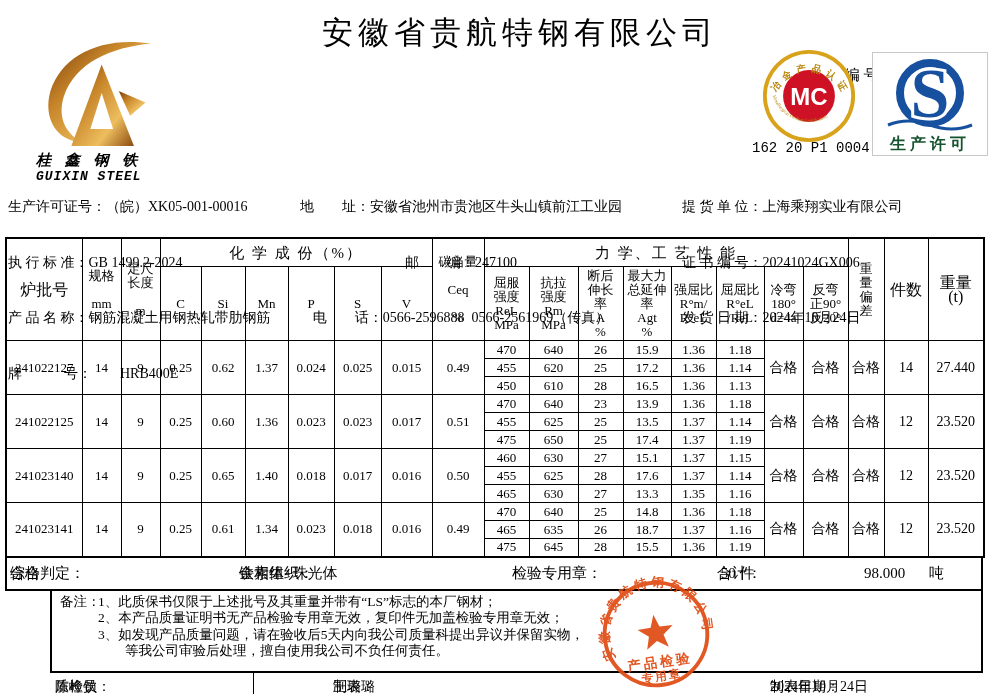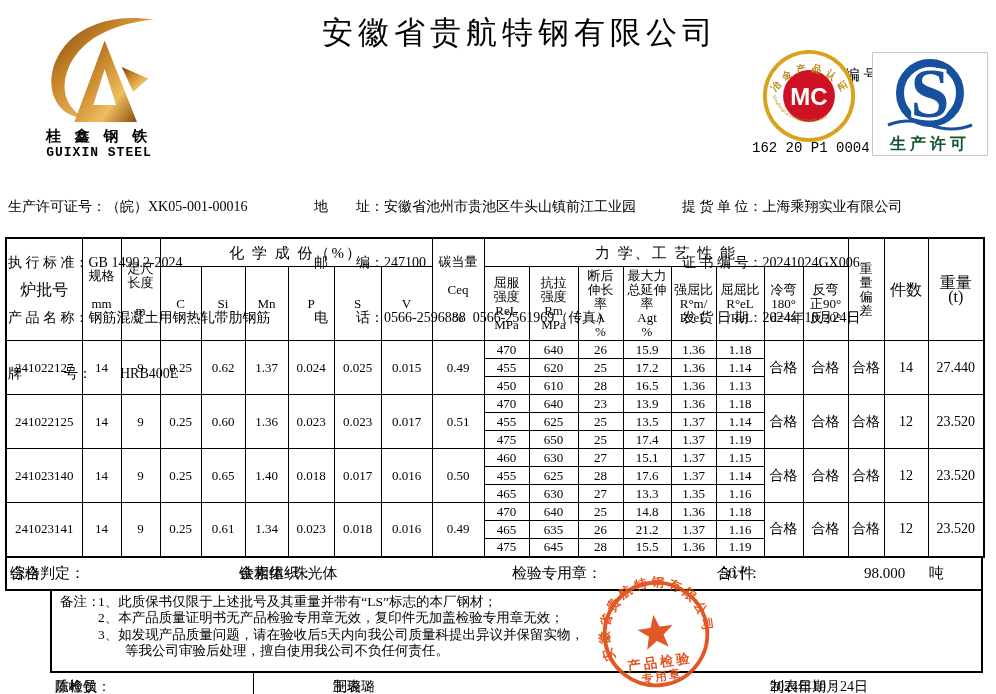--- a/index.html
+++ b/index.html
@@ -1,38 +1,38 @@
 <!DOCTYPE html>
 <html><head>
 <meta charset="utf-8">
 <style>
   html,body{margin:0;padding:0;background:#fff;}
   .page{position:relative;width:996px;height:694px;background:#fff;overflow:hidden;
         font-family:"Liberation Serif",serif;color:#000;}
   
-  .logo{position:absolute;left:36px;top:12px;width:126px;text-align:center;}
+  .logo{position:absolute;left:36px;top:36px;width:126px;font-style:italic;}
   .logo-cn{font-size:15px;font-weight:bold;letter-spacing:5px;white-space:pre;line-height:17px;}
   .logo-en{font-size:13px;font-family:"Liberation Mono",monospace;font-weight:bold;letter-spacing:1px;line-height:15px;}
   .company-title{position:absolute;left:240px;width:560px;top:12px;text-align:center;
         font-size:31px;letter-spacing:5px;}
   .doc-title{position:absolute;left:300px;width:440px;top:92px;text-align:center;
         font-size:23px;letter-spacing:10px;}
   .doc-no{position:absolute;right:10px;top:26px;font-size:15px;white-space:pre;margin-top:40px;}
   .doc-no .val{font-family:"Liberation Mono",monospace;font-size:14px;}
   .mc-block{position:absolute;left:758px;top:48px;width:102px;text-align:center;}
   .mc-number{position:absolute;left:752px;top:140px;width:116px;text-align:center;
         font-family:"Liberation Mono",monospace;font-size:14px;white-space:pre;}
   .sq-block{position:absolute;left:872px;top:52px;width:114px;background:#fff;border:1px solid #c8c8c8;
         text-align:center;padding-bottom:2px;}
   .sq-label{color:#14532d;font-weight:bold;font-size:16px;letter-spacing:4px;line-height:18px;}
   
   .info{position:absolute;top:161px;left:0;width:996px;font-size:14px;line-height:18.5px;white-space:pre;}
   .info-col{position:absolute;top:0;}
   .info-col.left{left:8px;}
-  .info-col.mid{left:314px;}
+  .info-col.mid{left:300px;text-align:center;}
   .info-col.right{left:682px;}
   
   .block{position:absolute;left:5px;top:237px;width:978px;}
   table.cert{border-collapse:collapse;table-layout:fixed;width:978px;font-size:13px;}
   table.cert th,table.cert td{border:1px solid #000;padding:0;text-align:center;vertical-align:middle;
         font-weight:normal;white-space:pre-line;line-height:14px;overflow:hidden;}
   table.cert{border:2px solid #000;}
   table.cert thead tr.tier1 th{height:27px;font-size:15px;letter-spacing:2px;}
   table.cert thead tr.tier2 th{height:73px;font-size:13px;}
   table.cert tbody tr{height:18px;}
@@ -350,21 +350,21 @@
             <td rowspan="3" style="font-size: 14px;">合格</td>
             <td rowspan="3" style="font-size: 14px;">合格</td>
             <td rowspan="3" style="font-size: 14px;">合格</td>
             <td rowspan="3" style="font-size: 14px;">12</td>
             <td rowspan="3" style="font-size: 14px;">23.520</td>
           </tr>
           <tr>
             <td>465</td>
             <td>635</td>
             <td>26</td>
-            <td>21.2</td>
+            <td>18.7</td>
             <td>1.37</td>
             <td>1.16</td>
           </tr>
           <tr>
             <td>475</td>
             <td>645</td>
             <td>28</td>
             <td>15.5</td>
             <td>1.36</td>
             <td>1.19</td>

